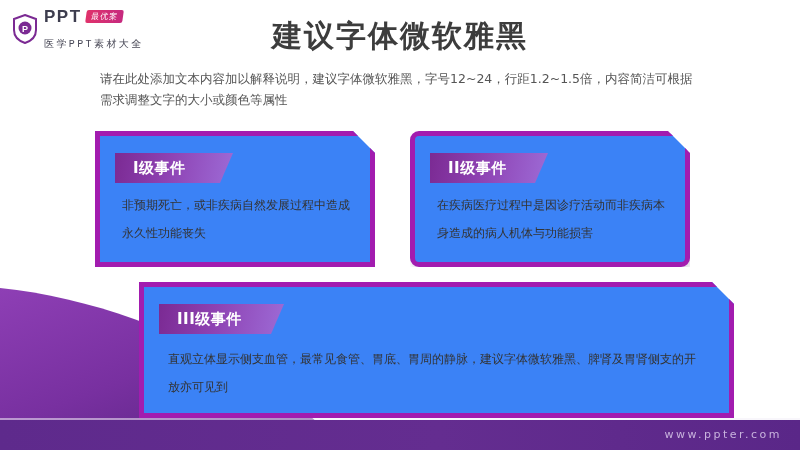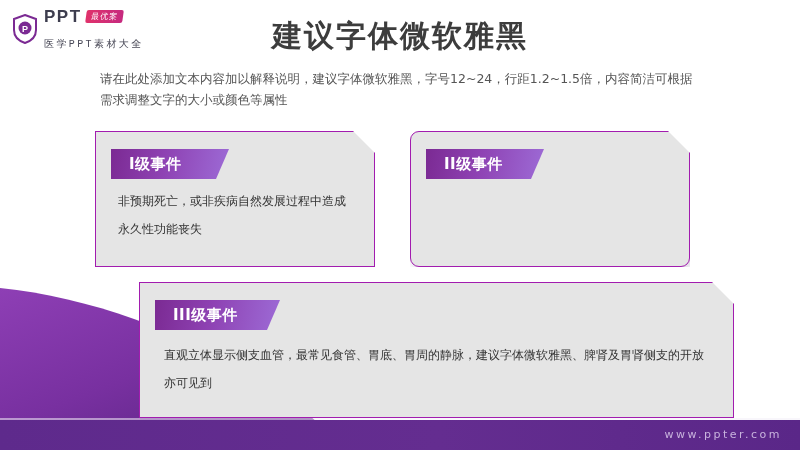--- a/index.html
+++ b/index.html
@@ -104,23 +104,23 @@
     text-align: left;
     font-size: 12.5px;
     line-height: 21px;
     color: #555555;
     font-family: "DejaVu Sans", sans-serif;
   }
 
   
   .card {
     position: absolute;
-    background: #e5e5e5;
+    background: #3b82f6;
     box-shadow: 2px 3px 6px rgba(90, 60, 120, 0.22);
-    border: 1px solid #a21caf;
+    border: 5px solid #a21caf;
     box-sizing: border-box;
   }
   .card-1 {
     left: 95px;
     top: 131px;
     width: 280px;
     height: 136px;
     clip-path: polygon(0 0, calc(100% - 22px) 0, 100% 22px, 100% 100%, 0 100%);
   }
   .card-2 {
@@ -233,20 +233,21 @@
   <div class="title">建议字体微软雅黑</div>
   <div class="subtitle">请在此处添加文本内容加以解释说明，建议字体微软雅黑，字号12~24，行距1.2~1.5倍，内容简洁可根据需求调整文字的大小或颜色等属性</div>
 
   <div class="card card-1">
     <div class="ribbon ribbon-1">I级事件</div>
     <div class="card-body">非预期死亡，或非疾病自然发展过程中造成永久性功能丧失</div>
   </div>
 
   <div class="card card-2">
     <div class="ribbon ribbon-2">II级事件</div>
+    <div class="card-body">在疾病医疗过程中是因诊疗活动而非疾病本身造成的病人机体与功能损害</div>
   </div>
 
   <div class="card card-3">
     <div class="ribbon ribbon-3">III级事件</div>
     <div class="card-body">直观立体显示侧支血管，最常见食管、胃底、胃周的静脉，建议字体微软雅黑、脾肾及胃肾侧支的开放亦可见到</div>
   </div>
 
   <div class="footer-url">www.ppter.com</div>
 
 </div>

